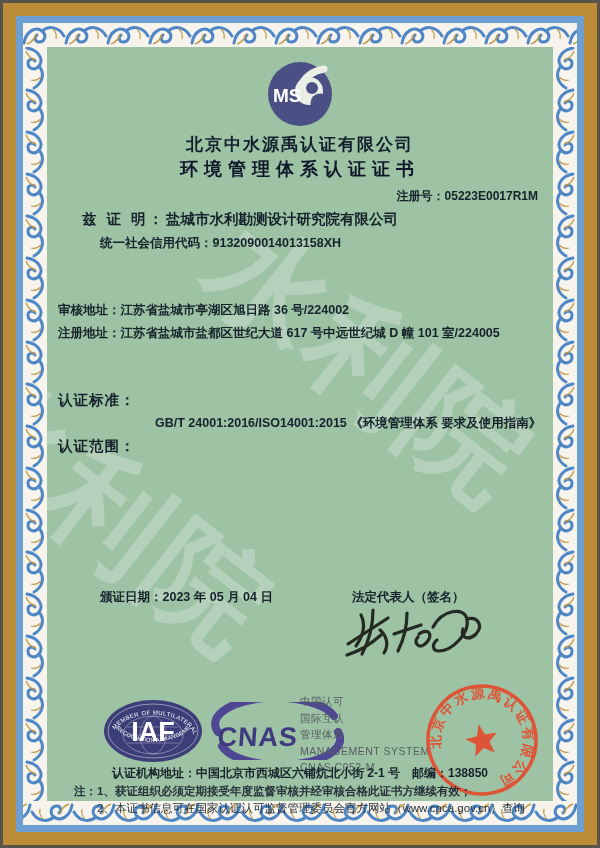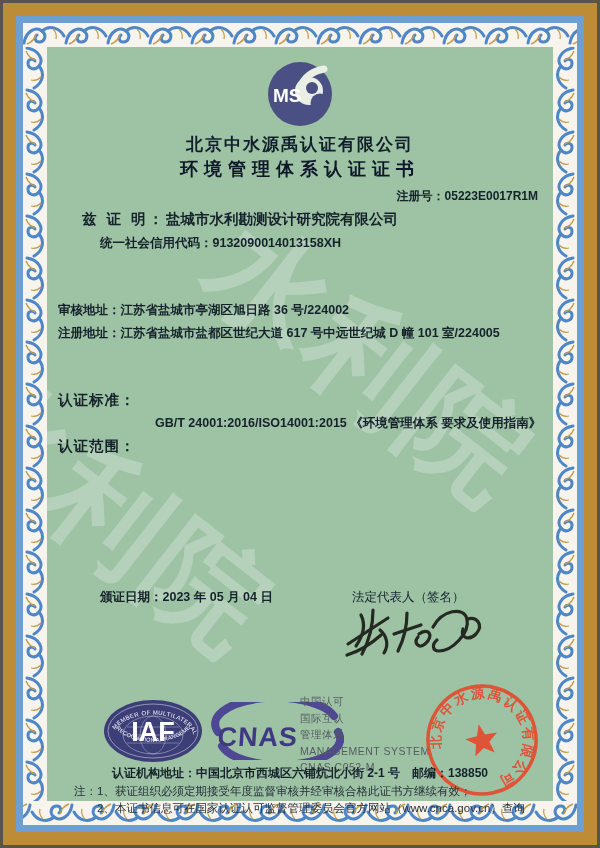--- a/index.html
+++ b/index.html
@@ -37,29 +37,29 @@
   .certify-line .lbl{letter-spacing:3px;}
   .credit-line{left:100px; top:235px; font-size:12.5px; font-weight:bold;}
   .addr{left:58px; font-size:12.5px; font-weight:bold;margin-top:12px;}
   .addr1{top:290px;} .addr2{top:313px;}
   .sec-label{left:58px; font-size:14.5px; font-weight:bold; letter-spacing:1px;}
   .std-label{top:391px;} .scope-label{top:437px;}
   .std-value{left:155px; top:415px; font-size:12.5px; font-weight:bold;}
   .scope-value{left:64px; top:459px; font-size:12.5px; font-weight:bold;}
   .date-line{left:100px; font-size:12.5px; font-weight:bold;}
   .date1{top:589px;} .date2{top:611px;}
-  .rep-label{left:352px; top:589px; font-size:12.5px; font-weight:normal;}
+  .rep-label{left:352px; top:589px; font-size:12.5px; font-weight:bold;}
   .signature{left:336px; top:600px; width:160px; height:80px;}
   .logo-iaf {left:102px; top:699px; width:102px; height:64px;}
   .logo-cnas{left:210px; top:702px; width:134px; height:58px;}
   .accred-text{left:300px; top:693px; font-size:10.5px; line-height:16.5px; color:#565c60; letter-spacing:.5px;}
   .seal{left:420px; top:678px; width:124px; height:124px;}
   .org-address{top:765px; font-size:12px; font-weight:bold;}
   .note{font-size:11.5px; color:#27313a;}
-  .note1{left:74px; top:784px;} .note2{left:97px; top:801px;}
+  .note1{left:74px; top:784px;font-weight:bold;} .note2{left:97px; top:801px;}
 </style>
 </head>
 <body>
 
 <div class="cert">
 
   <div class="wm-clip">
     <div class="wm wm1">水利院</div>
     <div class="wm wm2">水利院</div>
   </div>

